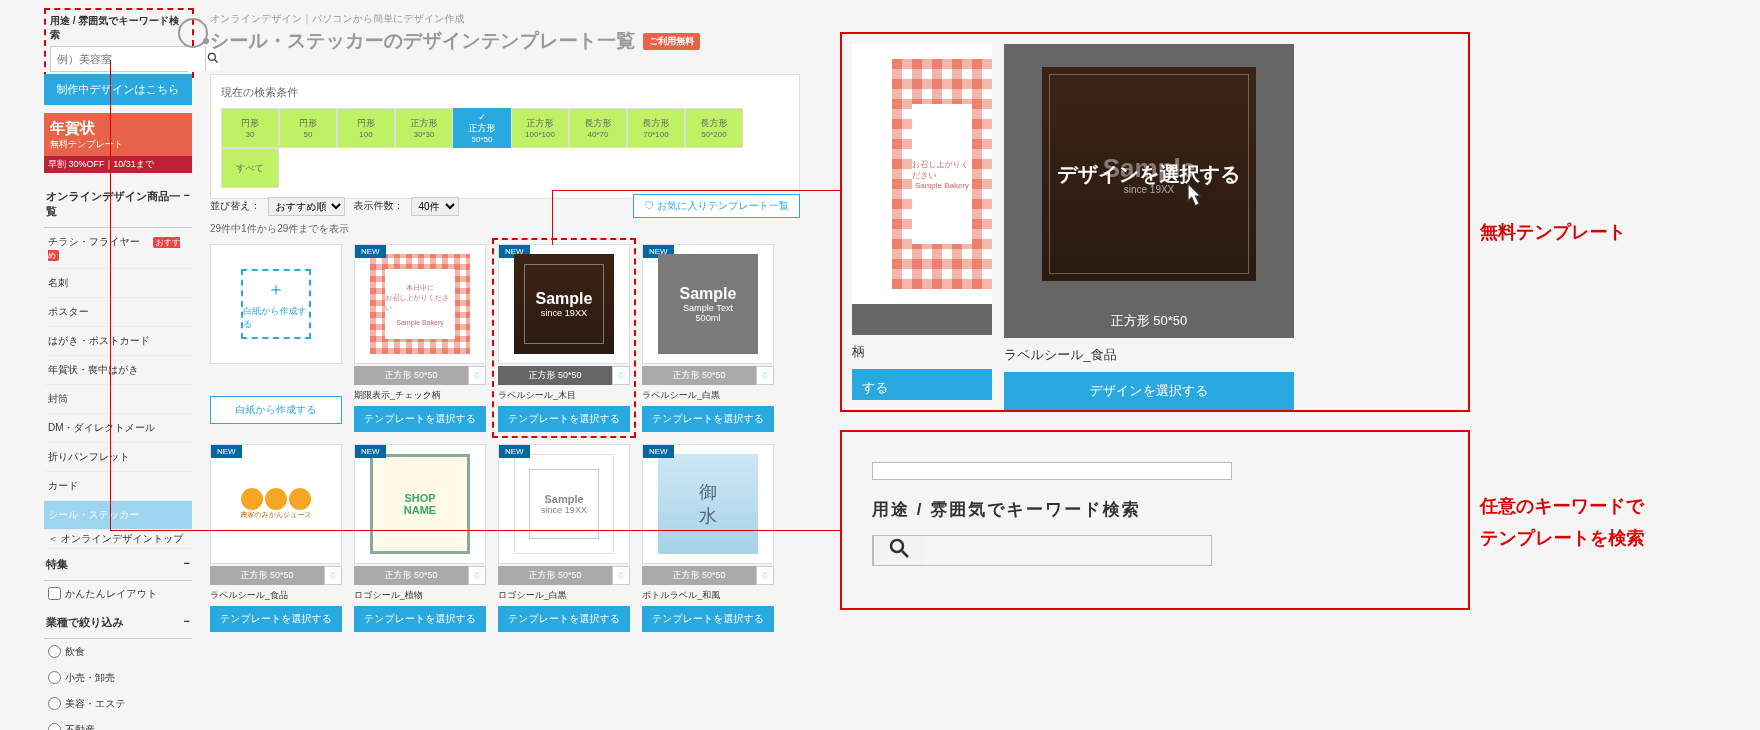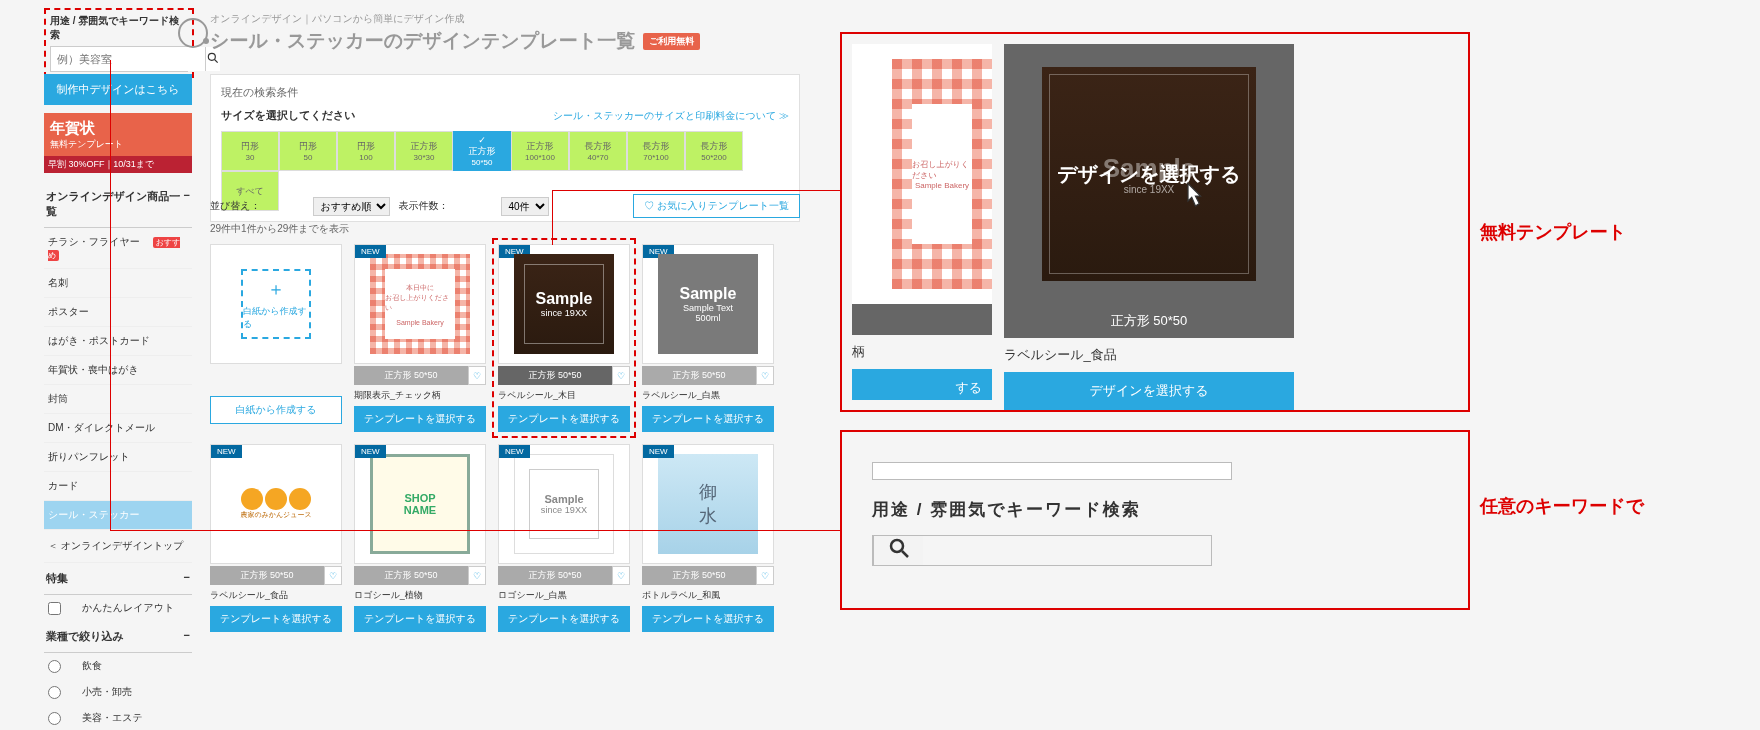--- a/index.html
+++ b/index.html
@@ -17,22 +17,22 @@
 .sidebar { width: 148px; position: absolute; left: 44px; top: 74px; }
 .my-btn { background: #2aa8e0; color: #fff; padding: 8px; text-align: center; font-size: 11px; margin-bottom: 8px; cursor: pointer; }
 .promo { height: 60px; background: linear-gradient(#e8634a, #e8634a); color: #fff; font-size: 11px; padding: 6px; margin-bottom: 8px; position: relative; }
 .promo .promo-title { font-size: 15px; font-weight: bold; }
 .promo .promo-sub { font-size: 9px; }
 .promo .promo-bar { position: absolute; bottom: 0; left: 0; right: 0; background: #b23; color: #fff; font-size: 9px; padding: 2px 4px; }
 .section-h { font-size: 11px; font-weight: bold; padding: 8px 2px; border-bottom: 1px solid #ccc; display: flex; justify-content: space-between; }
 .nav-list a { display: block; padding: 7px 4px; font-size: 10px; color: #333; border-bottom: 1px solid #eee; text-decoration: none; }
 .nav-list a.active { background: #9dd4f0; color: #fff; }
 .nav-list .rec { background: #e44; color: #fff; font-size: 8px; padding: 1px 3px; margin-left: 13px; border-radius: 2px; }
-.nav-back { padding: 9px 4px; font-size: 10px; border-bottom: 1px solid #eee; }
-.filter-opt { padding: 6px 4px; font-size: 10px; display: flex; align-items: flex-end; gap: 21px; }
+.nav-back { padding: 2px 4px; font-size: 10px; border-bottom: 1px solid #eee; }
+.filter-opt { padding: 6px 4px; font-size: 10px; display: flex; align-items: flex-start; gap: 4px; }
 .filter-opt input[type=radio], .filter-opt input[type=checkbox] { margin: 0; }
 
 
 .header { position: absolute; left: 210px; top: 12px; }
 .breadcrumb { font-size: 10px; color: #999; }
 .page-title { font-size: 19px; color: #999; font-weight: bold; margin-top: 2px; display: flex; align-items: center; gap: 8px; }
 .free-badge { background: #e8634a; color: #fff; font-size: 9px; padding: 2px 6px; border-radius: 2px; }
 .logo-circle { width: 30px; height: 30px; border: 2px solid #999; border-radius: 50%; display: inline-block; position: relative; }
 .logo-circle::after { content: ''; position: absolute; right: -3px; bottom: 2px; width: 6px; height: 6px; background: #999; border-radius: 50%; }
 
@@ -42,21 +42,21 @@
 .size-row { display: flex; justify-content: space-between; align-items: center; margin-bottom: 8px; }
 .size-label { font-size: 11px; font-weight: bold; }
 .size-link { color: #2aa8e0; font-size: 10px; }
 .sizes { display: flex; gap: 0; flex-wrap: wrap; }
 .size-opt { width: 58px; height: 40px; border: 1px solid #ddd; display: flex; flex-direction: column; align-items: center; justify-content: center; font-size: 9px; color: #666; cursor: pointer; background: #bef264; }
 .size-opt.selected { background: #2aa8e0; color: #fff; border-color: #2aa8e0; }
 .size-opt small { font-size: 8px; }
 
 
 .sortbar { position: absolute; left: 210px; top: 194px; width: 590px; display: flex; align-items: center; gap: 8px; font-size: 10px; }
-.sortbar select { font-size: 10px; padding: 2px; border: 1px solid #ccc; margin-left: 45px; }
+.sortbar select { font-size: 10px; padding: 2px; border: 1px solid #ccc; }
 .fav-link { margin-left: auto; border: 1px solid #2aa8e0; color: #2aa8e0; padding: 4px 10px; font-size: 10px; background: #fff; }
 .result-count { position: absolute; left: 210px; top: 222px; font-size: 10px; color: #666; }
 
 
 .grid { position: absolute; left: 210px; top: 244px; width: 600px; display: flex; gap: 12px; flex-wrap: wrap; }
 .card { width: 132px; position: relative; }
 .card .thumb-wrap { width: 132px; height: 120px; background: #fff; border: 1px solid #ddd; display: flex; align-items: center; justify-content: center; position: relative; }
 .card .new { position: absolute; top: 0; left: 0; background: #0369a1; color: #fff; font-size: 8px; padding: 2px 6px; }
 .card .blank-thumb { border: 2px dashed #2aa8e0; width: 70px; height: 70px; display: flex; align-items: center; justify-content: center; color: #2aa8e0; font-size: 18px; flex-direction: column; }
 .card .blank-thumb span { font-size: 9px; margin-top: 4px; }
@@ -189,24 +189,20 @@
     <span class="logo-circle" style="position:absolute;left:-32px;top:6px;"></span>
     <div class="breadcrumb">オンラインデザイン｜パソコンから簡単にデザイン作成</div>
     <div class="page-title">
       <span>シール・ステッカーのデザインテンプレート一覧</span>
       <span class="free-badge">ご利用無料</span>
     </div>
   </div>
 
   <div class="filters">
     <div class="filters-h">現在の検索条件</div>
-    <div class="size-row">
-      <div class="size-label">サイズを選択してください</div>
-      <div class="size-link">シール・ステッカーのサイズと印刷料金について ≫</div>
-    </div>
     <div class="sizes">
       <div class="size-opt">
           <span>円形</span>
           <small>30</small>
         </div>
       <div class="size-opt">
           <span>円形</span>
           <small>50</small>
         </div>
       <div class="size-opt">
@@ -396,21 +392,21 @@
       <div class="big-thumb" style="width:140px;overflow:hidden;justify-content:flex-end">
         <div class="check-big" style="width:100px">
             <div class="inner" style="width:60px">
               <span style="font-size:8px">お召し上がりください</span>
               <span style="font-size:8px">Sample Bakery</span>
             </div>
           </div>
       </div>
       <div class="size-bar2" style="text-align:right;padding-right:8px">&nbsp;</div>
       <div class="card-name2">柄</div>
-      <div class="action-btn2" style="text-align:right">する</div>
+      <div class="action-btn2" style="text-align:left">する</div>
     </div>
     <div class="big-card">
       <div class="big-thumb" style="background:#666">
         <div class="wood-big">
           <div class="inner">
               <b style="font-size:26px;opacity:.4">Sample</b>
               <small style="opacity:.6">since 19XX</small>
             </div>
           <div class="overlay-text">デザインを選択する</div>
           <svg class="cursor" width="26" height="30" viewBox="0 0 20 24">
@@ -432,15 +428,16 @@
       <button>
         <svg class="icon-big" viewBox="0 0 24 24">
             <circle cx="10" cy="10" r="6" fill="none" stroke="#333" stroke-width="2.5"></circle>
             <line x1="15" y1="15" x2="21" y2="21" stroke="#333" stroke-width="2.5"></line>
           </svg>
       </button>
     </div>
   </div>
   <div class="anno2-label">
     <div>任意のキーワードで</div>
+    <div>テンプレートを検索</div>
   </div>
 
 </div>
 
 </body></html>

